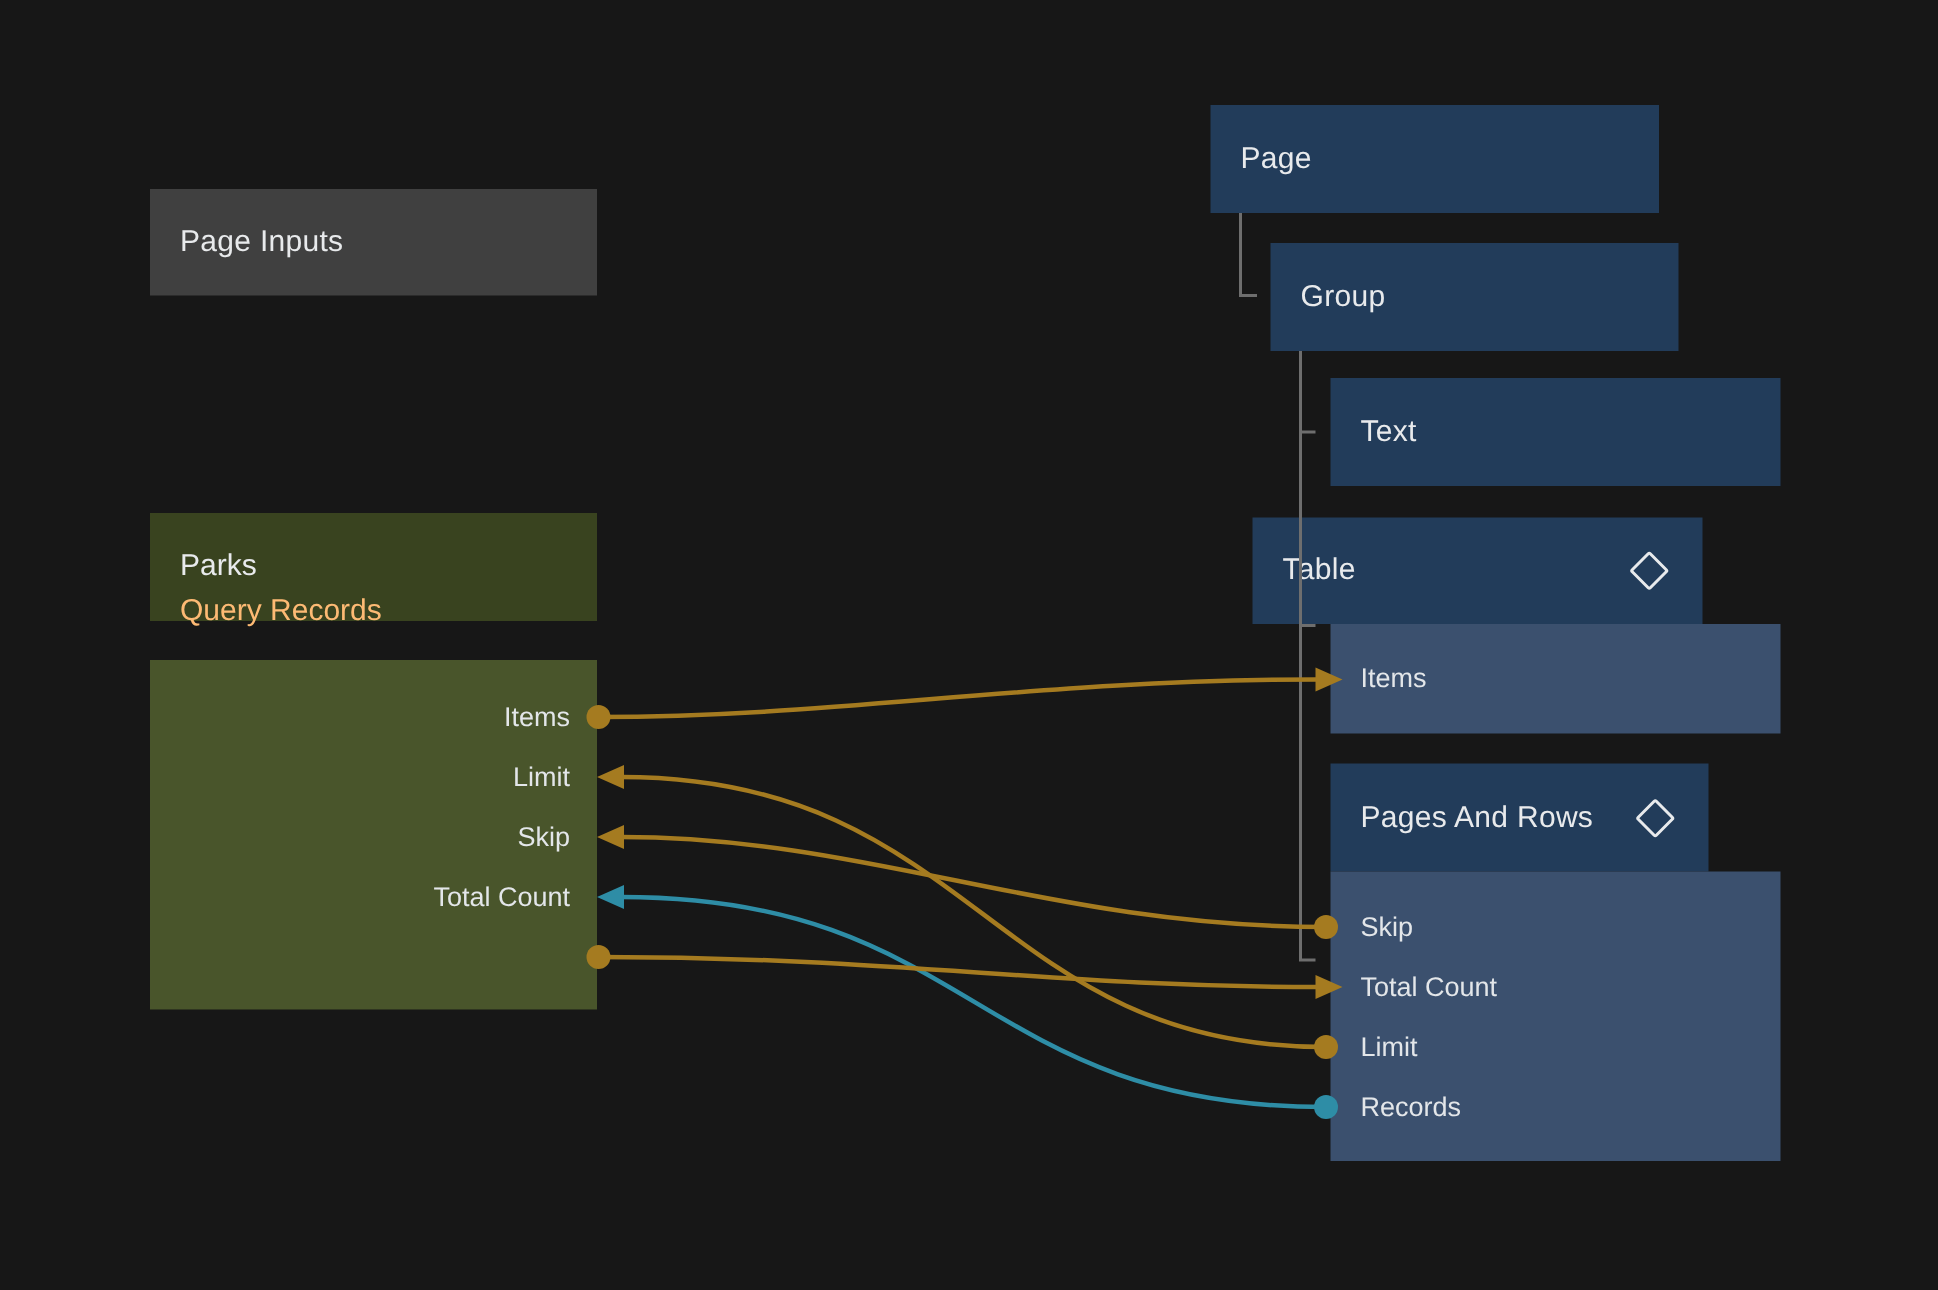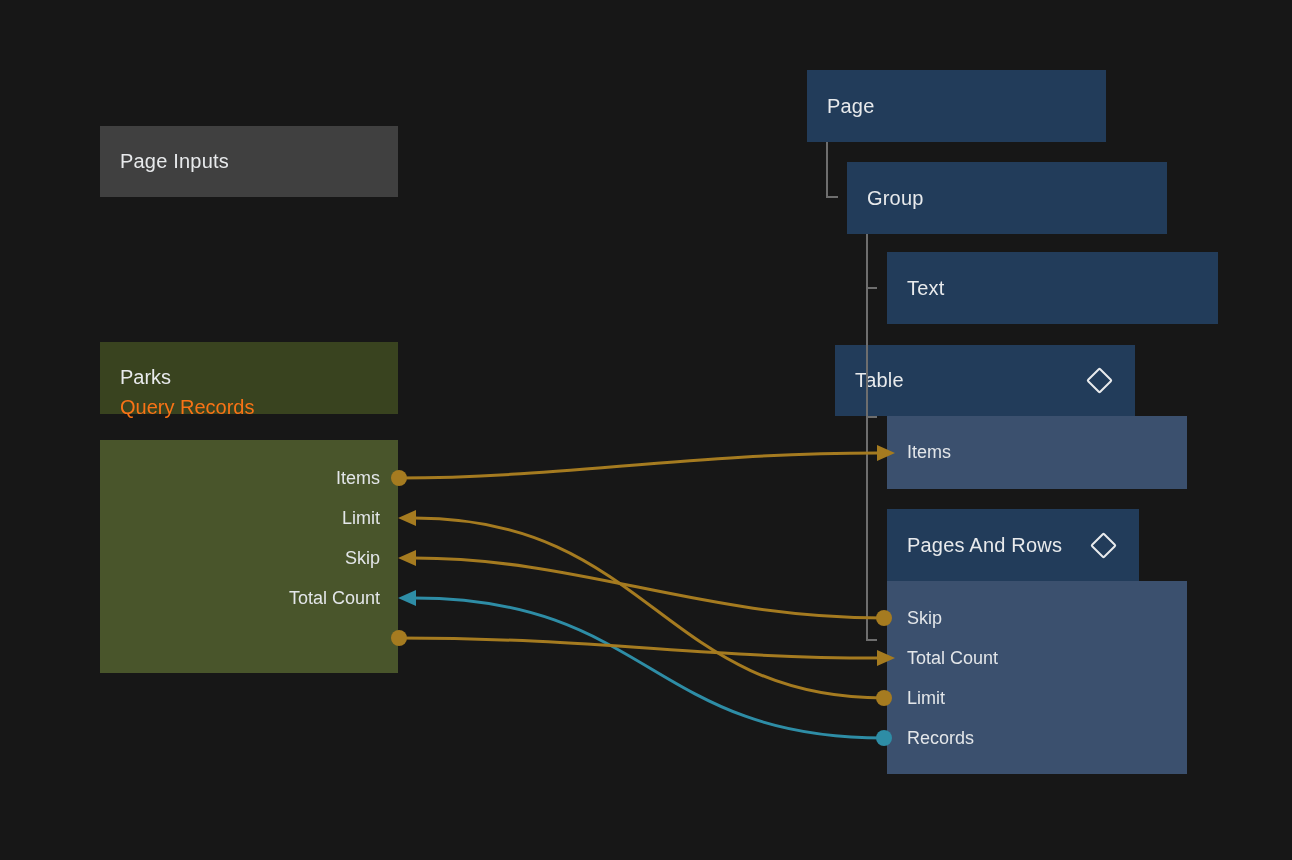--- a/index.html
+++ b/index.html
@@ -8,21 +8,21 @@
   .box{position:absolute;box-sizing:border-box;}
   .hdr{display:flex;align-items:center;height:100%;padding:0 20px;
        color:#E8EAEC;font-size:20px;letter-spacing:.2px;}
   .navy{background:#223C5A;}
   .navy-light{background:#3B506E;}
   .purple{background:#404040;}
   .olive-hdr{background:#39431F;}
   .olive-body{background:#49552B;}
   .parks-hdr{padding:20px 20px 0 20px;color:#E8EAEC;font-size:20px;}
   .parks-hdr .line{line-height:30px;}
-  .sub{color:#f97316;}
+  .sub{color:#fdba74;}
   .port-col{padding-top:18px;}
   .port-row{height:40px;display:flex;align-items:center;justify-content:flex-end;
             padding-right:18px;color:#E3E6E9;font-size:18px;}
   .row-col{padding-top:17px;}
   .row{height:40px;display:flex;align-items:center;padding-left:20px;
        color:#E3E6E9;font-size:18px;}
   .single-row{display:flex;align-items:center;height:100%;padding-left:20px;
               color:#E3E6E9;font-size:18px;}
   .diamond{width:15px;height:15px;border:2px solid #E8EAEC;border-radius:2px;
            transform:rotate(45deg);margin-left:auto;margin-right:6px;flex:0 0 auto;}
@@ -57,25 +57,25 @@
       </div>
     <div class="port-row">
       <span>Total Count</span>
       </div>
   </div>
 
   <div class="box navy" style="left:807px;top:70px;width:299px;height:72px;">
     <div class="hdr">Page</div>
   </div>
 
-  <div class="box navy" style="left:847px;top:162px;width:320px;height:72px;">
+  <div class="box navy" style="left:847px;top:162px;width:272px;height:72px;">
     <div class="hdr">Group</div>
   </div>
 
-  <div class="box navy" style="left:887px;top:252px;width:331px;height:72px;">
+  <div class="box navy" style="left:887px;top:252px;width:300px;height:72px;">
     <div class="hdr">Text</div>
   </div>
 
   <div class="box navy" style="left:835px;top:345px;width:300px;height:71px;">
     <div class="hdr">
       <span>Table</span>
       <span class="diamond"></span>
     </div>
   </div>
   <div class="box navy-light" style="left:887px;top:416px;width:300px;height:73px;">

